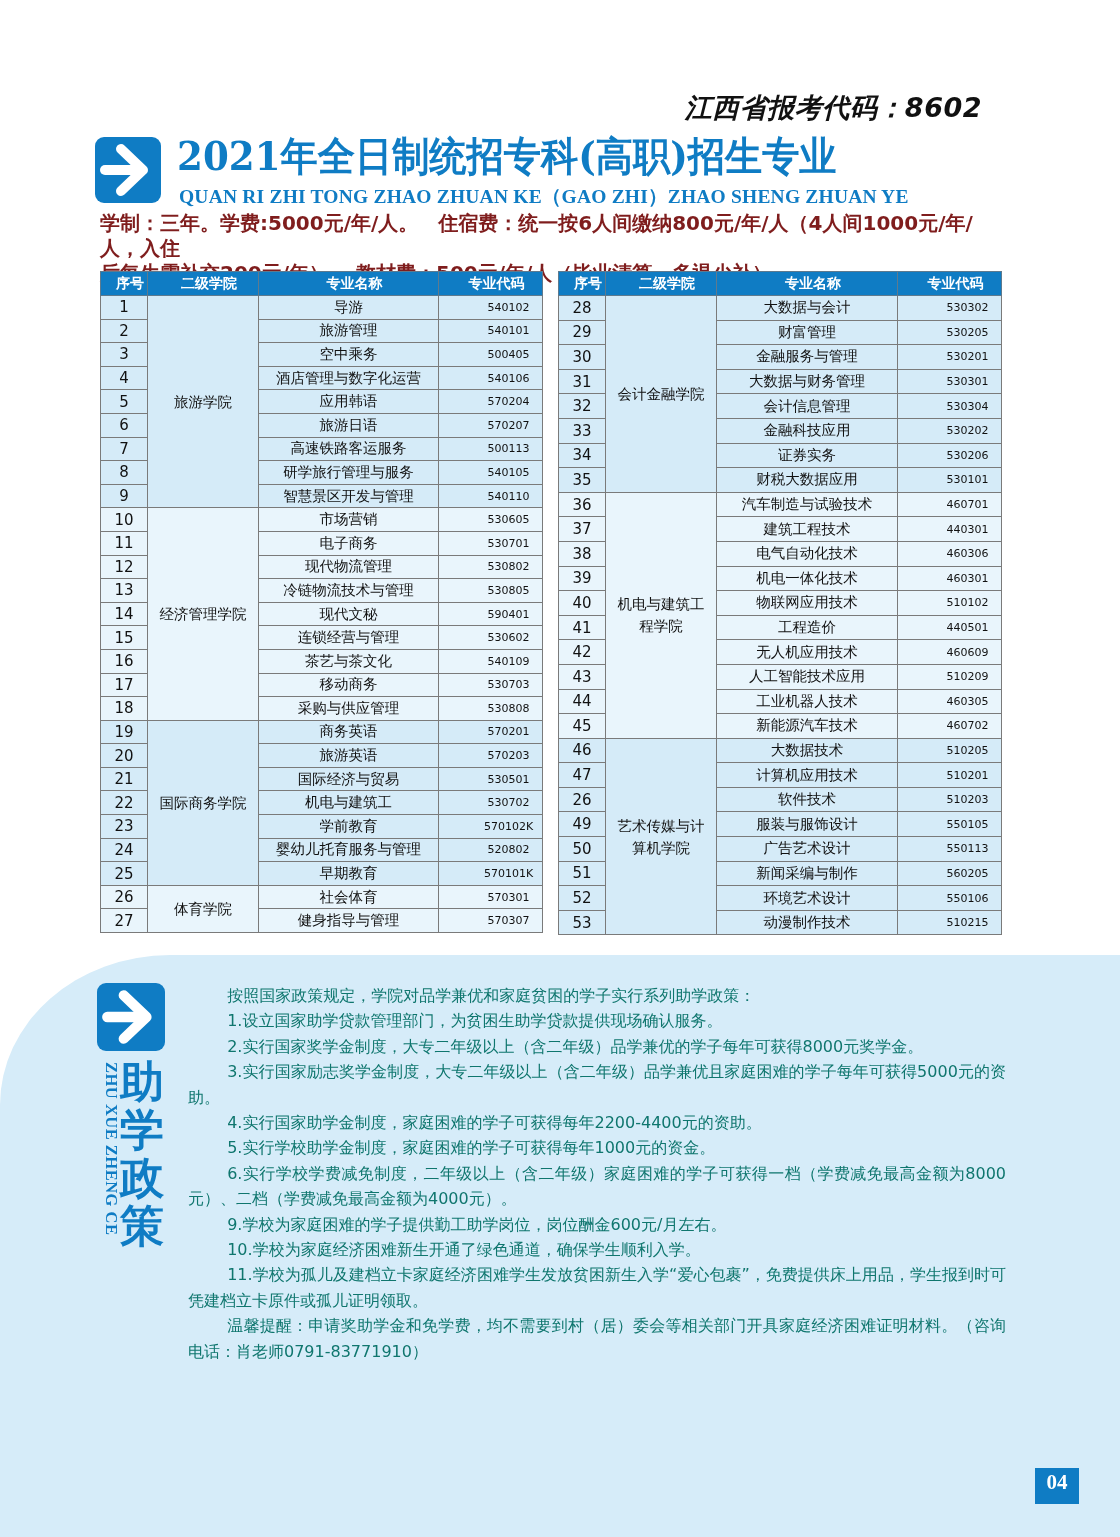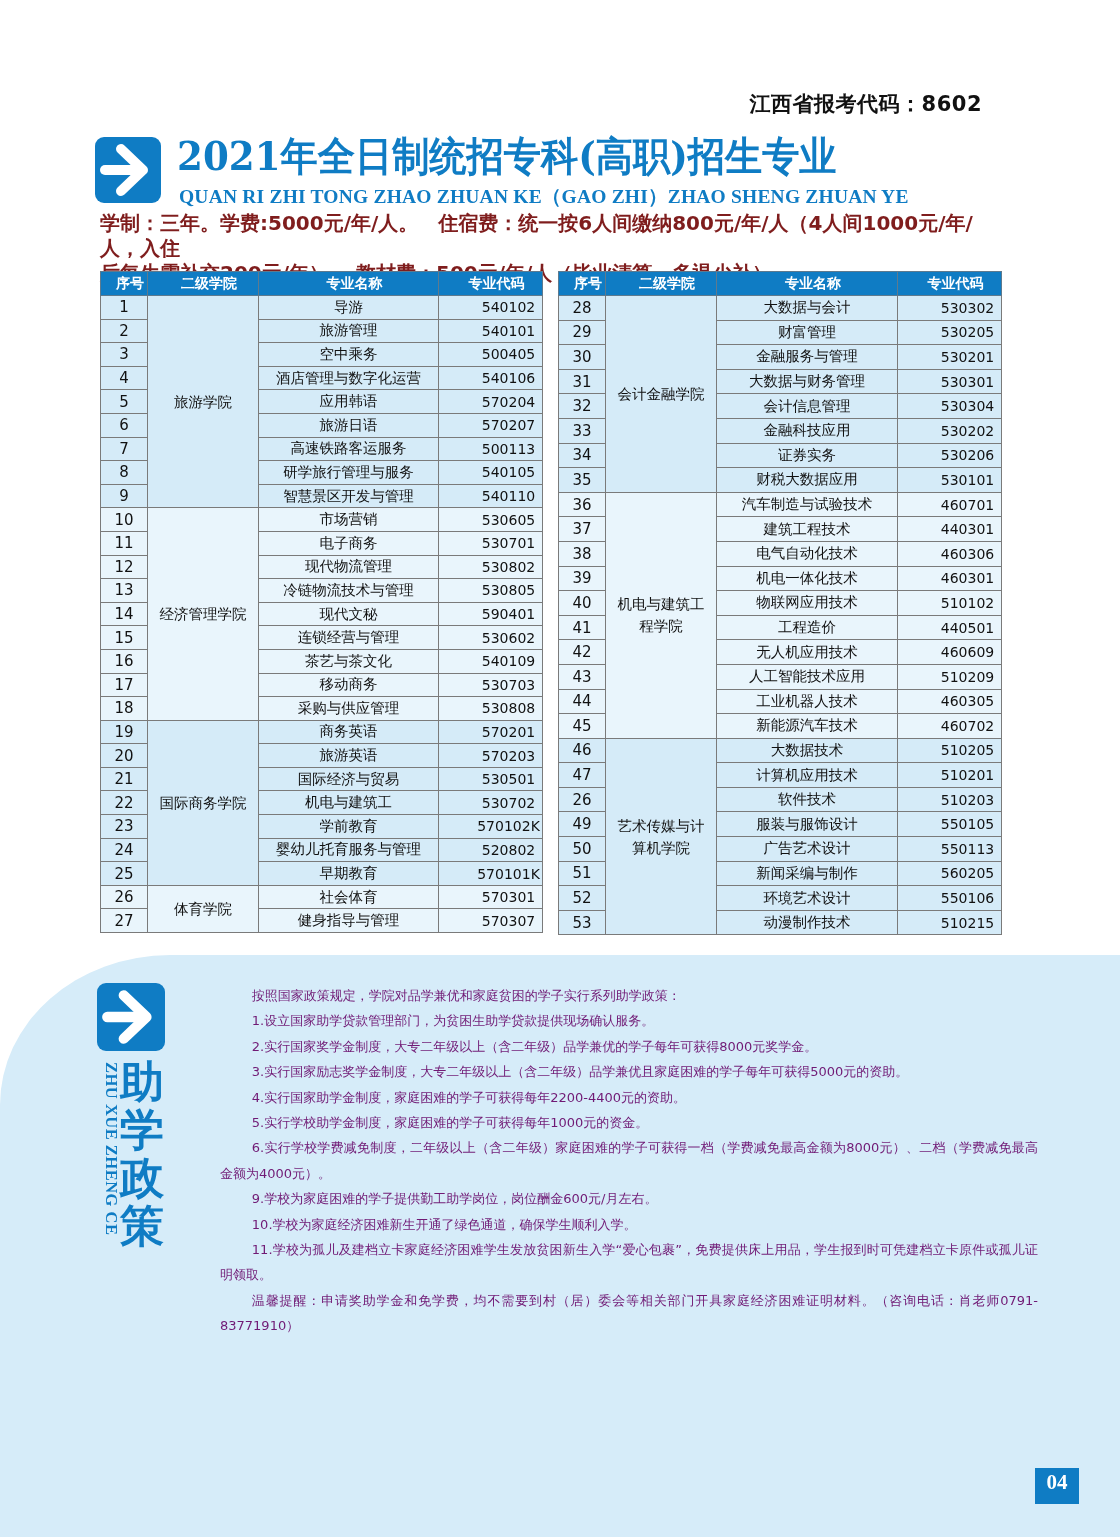--- a/index.html
+++ b/index.html
@@ -1,51 +1,51 @@
 <!DOCTYPE html>
 <html><head>
 <meta charset="utf-8">
 <style>
   * { box-sizing: border-box; margin: 0; padding: 0; }
   html, body { width: 1120px; height: 1537px; background: #ffffff; overflow: hidden; }
   body { position: relative; font-family: "DejaVu Sans", "Liberation Sans", sans-serif; color: #1a1a1a; }
 
-  .exam-code { position: absolute; right: 138px; top: 90px; font-size: 21px; font-weight: bold; color: #111; letter-spacing: 0.5px; }
+  .exam-code { position: absolute; right: 138px; top: 90px; font-size: 27px; font-weight: bold; color: #111; letter-spacing: 0.5px; font-style: italic; }
 
   .arrow-box { position: absolute; width: 66px; height: 66px; background: #0f7cc4; border-radius: 9px; }
   .arrow-box svg { position: absolute; left: 0; top: 0; width: 66px; height: 66px; }
   #arrow-top { left: 95px; top: 137px; }
 
   .main-title { position: absolute; left: 177px; top: 132px; font-family: "DejaVu Serif", "Liberation Serif", serif; font-weight: bold; font-size: 40px; color: #0f7cc4; letter-spacing: 0px; white-space: nowrap; line-height: 48px; transform: scaleX(0.93); transform-origin: left top; }
   .sub-title { position: absolute; left: 179px; top: 183px; font-family: "Liberation Serif", "DejaVu Serif", serif; font-weight: bold; font-size: 19.5px; color: #0f7cc4; white-space: nowrap; letter-spacing: 0.2px; }
 
   .fees { position: absolute; left: 100px; top: 211px; width: 900px; font-size: 20px; line-height: 25px; color: #7f1d1d; font-weight: bold; }
 
   table.majors { position: absolute; border-collapse: collapse; table-layout: fixed; font-size: 14.5px; }
   table.majors th { background: #0f7cc4; color: #fff; font-weight: bold; height: 24px; font-size: 14px; border: 1px solid #5e7a8e; padding-left: 12px; }
   table.majors td { border: 1px solid #7a7a7a; text-align: center; color: #111; padding: 0; white-space: nowrap; overflow: hidden; }
   table.majors td.num { font-size: 15px; }
-  table.majors td.code { font-size: 14px; padding-left: 36px; }
+  table.majors td.code { font-size: 11px; padding-left: 36px; }
   table.majors tr.g0 td { background: #d5ebf8; }
   table.majors tr.g1 td { background: #e9f5fc; }
   td.college { font-size: 14.5px; line-height: 22px; }
 
   #table-left { left: 100px; top: 271px; width: 442px; }
   #table-left td { height: 23.6px; }
   #table-right { left: 558px; top: 271px; width: 443px; }
   #table-right td { height: 24.6px; }
 
   .policy-panel { position: absolute; left: 0; top: 955px; width: 1120px; height: 582px; background: #d6ecf9; border-top-left-radius: 170px 150px; }
   #arrow-policy { left: 97px; top: 983px; width: 68px; height: 68px; }
   #arrow-policy svg { width: 68px; height: 68px; }
   .policy-pinyin { position: absolute; left: 101px; top: 1062px; writing-mode: vertical-rl; font-family: "Liberation Serif", "DejaVu Serif", serif; font-weight: bold; color: #0f7cc4; font-size: 16.5px; letter-spacing: 0.5px; }
   .policy-title { position: absolute; left: 118px; top: 1058px; width: 48px; font-family: "DejaVu Serif", "Liberation Serif", serif; font-weight: bold; color: #0f7cc4; font-size: 44px; line-height: 48px; text-align: center; }
   .policy-title span { display: block; }
 
-  .policy-text { position: absolute; left: 188px; top: 983px; width: 818px; font-size: 13px; line-height: 25.4px; color: #701a75; margin-left: 32px; }
+  .policy-text { position: absolute; left: 188px; top: 983px; width: 818px; font-size: 16px; line-height: 25.4px; color: #0f766e; }
   .policy-text p { text-indent: 2.45em; text-align: justify; }
 
   .page-num { position: absolute; left: 1035px; top: 1468px; width: 44px; height: 36px; background: #0f7cc4; color: #fff; font-family: "Liberation Serif", "DejaVu Serif", serif; font-weight: bold; font-size: 21px; line-height: 28px; text-align: center; }
 </style>
 </head>
 <body>
 
 <div class="exam-code">江西省报考代码：8602</div>
 
 <div class="arrow-box" id="arrow-top">

